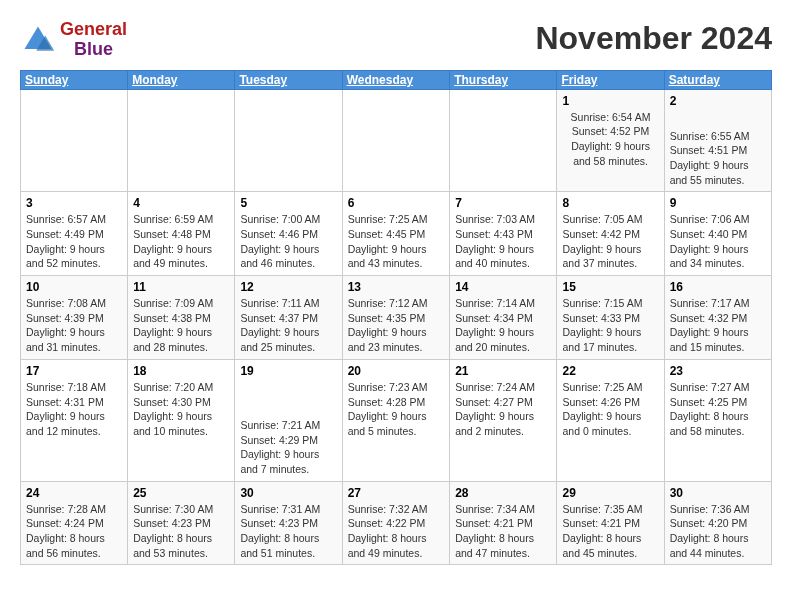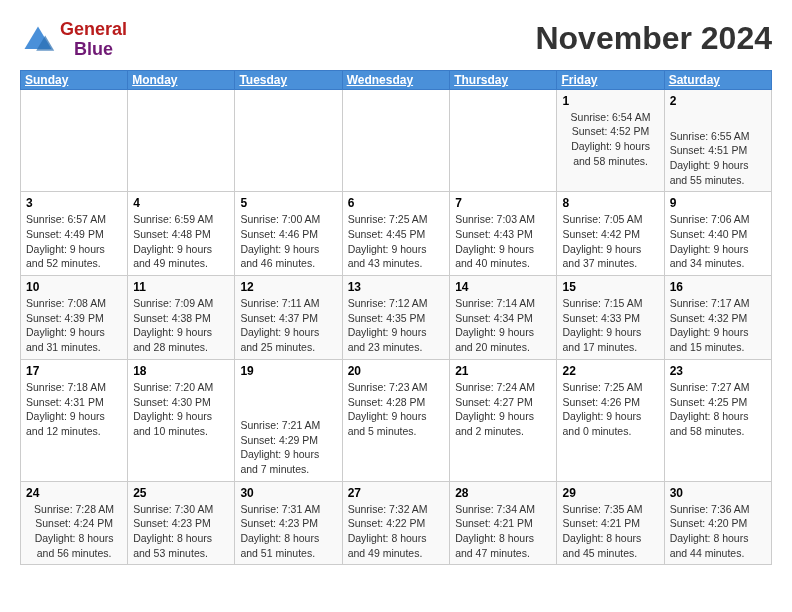--- a/index.html
+++ b/index.html
@@ -270,21 +270,21 @@
         <td>
           <span class="day-num">23</span>
           <div class="day-info" style="white-space: pre-line;">Sunrise: 7:27 AM
 Sunset: 4:25 PM
 Daylight: 8 hours and 58 minutes.</div>
         </td>
       </tr>
       <tr>
         <td>
           <span class="day-num">24</span>
-          <div class="day-info" style="white-space: pre-line; text-align: center;">Sunrise: 7:28 AM
+          <div class="day-info" style="white-space: pre-line;">Sunrise: 7:28 AM
 Sunset: 4:24 PM
 Daylight: 8 hours and 56 minutes.</div>
         </td>
         <td>
           <span class="day-num">25</span>
           <div class="day-info" style="white-space: pre-line;">Sunrise: 7:30 AM
 Sunset: 4:23 PM
 Daylight: 8 hours and 53 minutes.</div>
         </td>
         <td>

